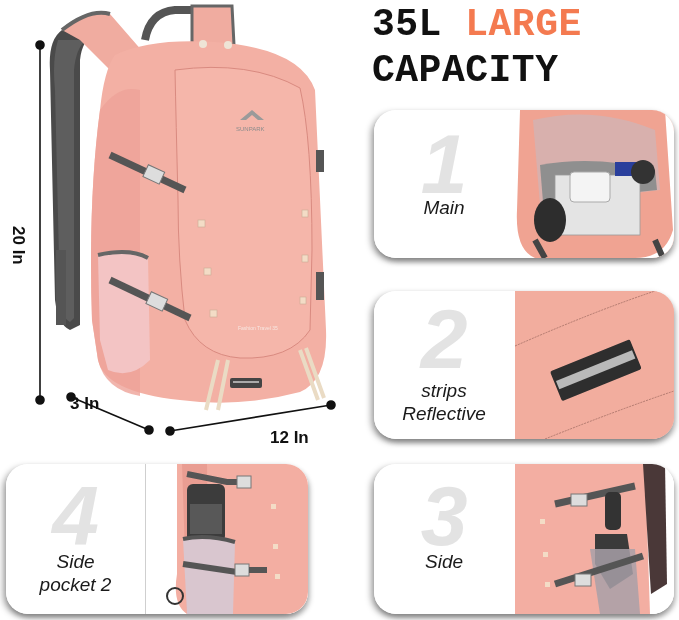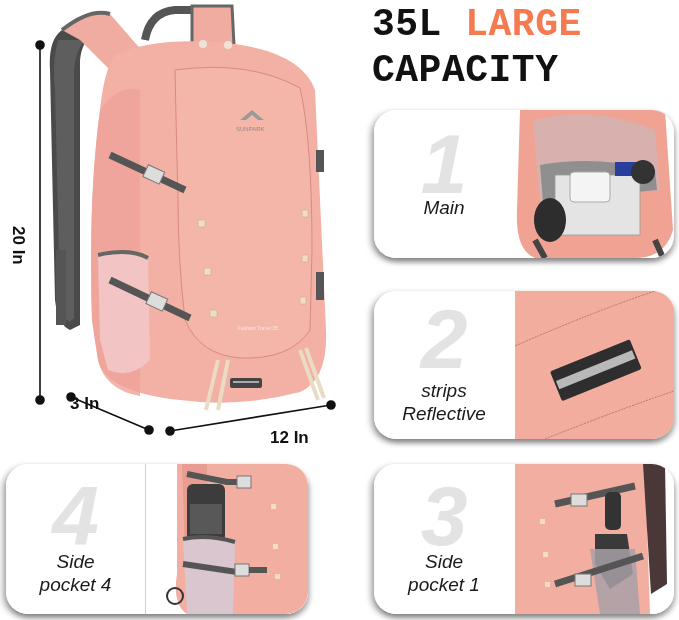--- a/index.html
+++ b/index.html
@@ -178,21 +178,21 @@
       </g>
     </svg>
   </div>
 </div>
 
 <div class="card" id="card4">
   <div class="left">
     <div class="num">4</div>
     <div class="label">
       <div>Side</div>
-      <div>pocket 4</div>
+      <div>pocket 2</div>
     </div>
   </div>
   <div class="photo">
     <svg width="161" height="150" viewBox="0 0 161 150">
       <rect width="161" height="150" fill="#ffffff"></rect>
       <path d="M30 0 L161 0 L161 150 L40 150 Q25 140 30 110 Z" fill="#f3aea2"></path>
       <path d="M35 0 L60 0 L62 150 L40 150 Z" fill="#e99d92"></path>
       <rect x="40" y="20" width="38" height="58" rx="6" fill="#3c3c3c"></rect>
       <rect x="43" y="40" width="32" height="30" fill="#585858"></rect>
       <path d="M36 75 Q60 70 88 78 L86 150 L40 150 Z" fill="#d9c6cf"></path>
@@ -210,21 +210,20 @@
       <circle cx="28" cy="132" r="8" fill="none" stroke="#333" stroke-width="2"></circle>
     </svg>
   </div>
 </div>
 
 <div class="card" id="card3">
   <div class="left">
     <div class="num">3</div>
     <div class="label">
       <div>Side</div>
-      <div>pocket 1</div>
     </div>
   </div>
   <div class="photo">
     <svg width="159" height="150" viewBox="0 0 159 150">
       <rect width="159" height="150" fill="#ffffff"></rect>
       <path d="M0 0 L130 0 L135 150 L0 150 Z" fill="#f3aea2"></path>
       <path d="M128 0 L150 0 L152 120 L136 130 Z" fill="#4a3838"></path>
       <path d="M40 40 L120 22" stroke="#555" stroke-width="7"></path>
       <rect x="56" y="30" width="16" height="12" fill="#ddd" stroke="#777"></rect>
       <rect x="90" y="28" width="16" height="38" rx="5" fill="#333"></rect>

